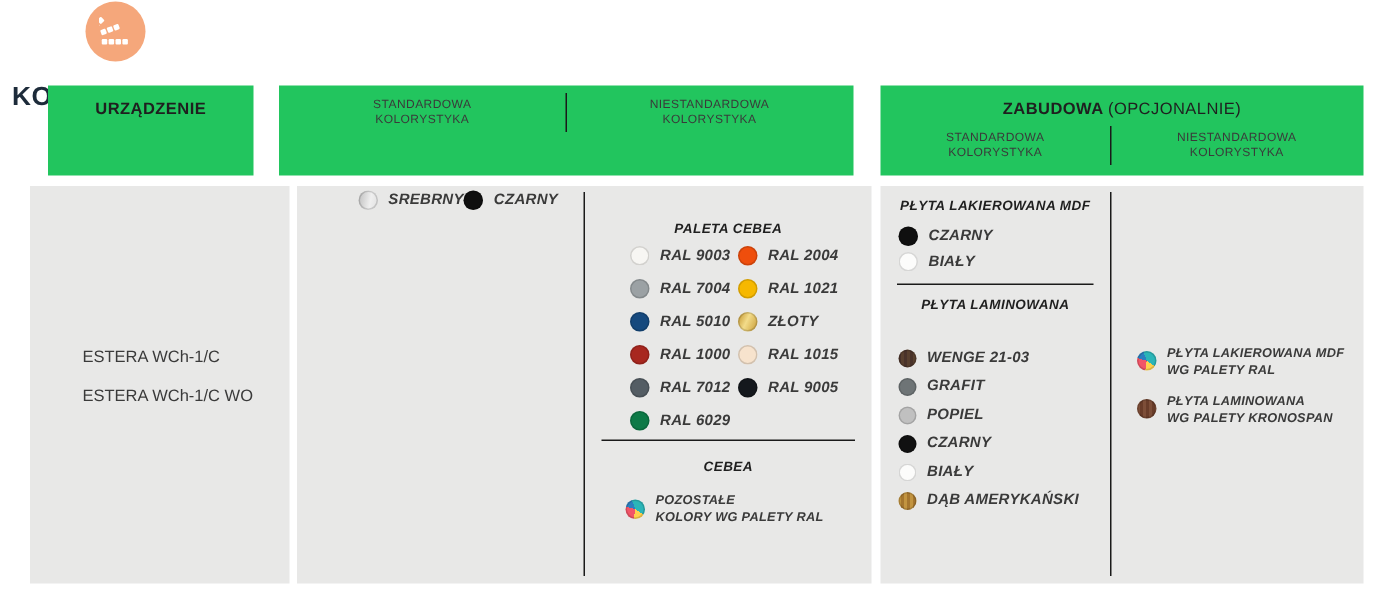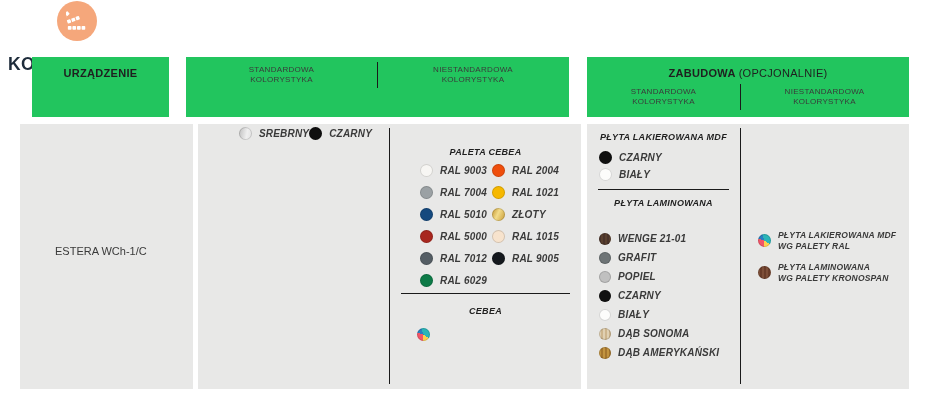--- a/index.html
+++ b/index.html
@@ -147,20 +147,21 @@
           </div>
         </div>
       </div>
     </div>
 
     <div class="trow">
 
       <div class="bcell c1">
         <div class="device-box">
           <div class="device-line">ESTERA WCh-1/C</div>
+          <div class="device-line third">ESTERA WCh-1/C WO</div>
         </div>
       </div>
 
       <div class="bcell c2">
         <span class="vline"></span>
 
         <div class="half std">
           <div class="metal-std">
             <div class="sw">
               <span class="dot" style="background: linear-gradient(100deg, rgb(198, 198, 198) 10%, rgb(239, 239, 239) 60%, rgb(224, 224, 224));"></span>
@@ -184,21 +185,21 @@
               <div class="sw">
                 <span class="dot" style="background: rgb(155, 161, 164);"></span>
                 <span class="lbl">RAL 7004</span>
               </div>
               <div class="sw">
                 <span class="dot" style="background: rgb(21, 73, 126);"></span>
                 <span class="lbl">RAL 5010</span>
               </div>
               <div class="sw">
                 <span class="dot" style="background: rgb(168, 39, 31);"></span>
-                <span class="lbl">RAL 5000</span>
+                <span class="lbl">RAL 1000</span>
               </div>
               <div class="sw">
                 <span class="dot" style="background: rgb(84, 93, 100);"></span>
                 <span class="lbl">RAL 7012</span>
               </div>
               <div class="sw">
                 <span class="dot" style="background: rgb(13, 122, 71);"></span>
                 <span class="lbl">RAL 6029</span>
               </div>
             </div>
@@ -222,20 +223,24 @@
               <div class="sw">
                 <span class="dot" style="background: rgb(20, 24, 29);"></span>
                 <span class="lbl">RAL 9005</span>
               </div>
             </div>
           </div>
           <div class="hr pal-hr"></div>
           <div class="sec-title inne-title">CEBEA</div>
           <div class="sw other-item">
             <span class="dot" style="background: conic-gradient(from -20deg, rgb(43, 181, 184) 0deg, rgb(43, 181, 184) 40%, rgb(255, 208, 77) 40%, rgb(255, 208, 77) 58%, rgb(242, 85, 104) 58%, rgb(242, 85, 104) 85%, rgb(43, 127, 192) 85%, rgb(43, 127, 192) 100%);"></span>
+            <span class="lbl2">
+              <div>POZOSTAŁE</div>
+              <div>KOLORY WG PALETY RAL</div>
+            </span>
           </div>
         </div>
       </div>
 
       <div class="bcell c3">
         <span class="vline"></span>
 
         <div class="half std hs-pad">
           <div class="sec-title">PŁYTA LAKIEROWANA MDF</div>
           <div class="mdf-items">
@@ -246,41 +251,37 @@
             <div class="sw">
               <span class="dot" style="background: rgb(252, 252, 251);"></span>
               <span class="lbl">BIAŁY</span>
             </div>
           </div>
           <div class="hr hs-hr"></div>
           <div class="sec-title lam-title">PŁYTA LAMINOWANA</div>
           <div class="lam-items">
             <div class="sw">
               <span class="dot" style="background: repeating-linear-gradient(90deg, rgb(74, 51, 42) 0px, rgb(74, 51, 42) 2px, rgb(89, 64, 47) 2px, rgb(89, 64, 47) 4px);"></span>
-              <span class="lbl">WENGE 21-01</span>
+              <span class="lbl">WENGE 21-03</span>
             </div>
             <div class="sw">
               <span class="dot" style="background: rgb(110, 116, 118);"></span>
               <span class="lbl">GRAFIT</span>
             </div>
             <div class="sw">
               <span class="dot" style="background: rgb(192, 192, 192);"></span>
               <span class="lbl">POPIEL</span>
             </div>
             <div class="sw">
               <span class="dot" style="background: rgb(17, 17, 17);"></span>
               <span class="lbl">CZARNY</span>
             </div>
             <div class="sw">
               <span class="dot" style="background: rgb(252, 252, 251);"></span>
               <span class="lbl">BIAŁY</span>
-            </div>
-            <div class="sw">
-              <span class="dot" style="background: repeating-linear-gradient(90deg, rgb(224, 208, 178) 0px, rgb(224, 208, 178) 2px, rgb(205, 181, 141) 2px, rgb(205, 181, 141) 4px);"></span>
-              <span class="lbl">DĄB SONOMA</span>
             </div>
             <div class="sw">
               <span class="dot" style="background: repeating-linear-gradient(90deg, rgb(194, 148, 64) 0px, rgb(194, 148, 64) 2px, rgb(165, 118, 46) 2px, rgb(165, 118, 46) 4px);"></span>
               <span class="lbl">DĄB AMERYKAŃSKI</span>
             </div>
           </div>
         </div>
 
         <div class="half nst">
           <div class="hn-box">

